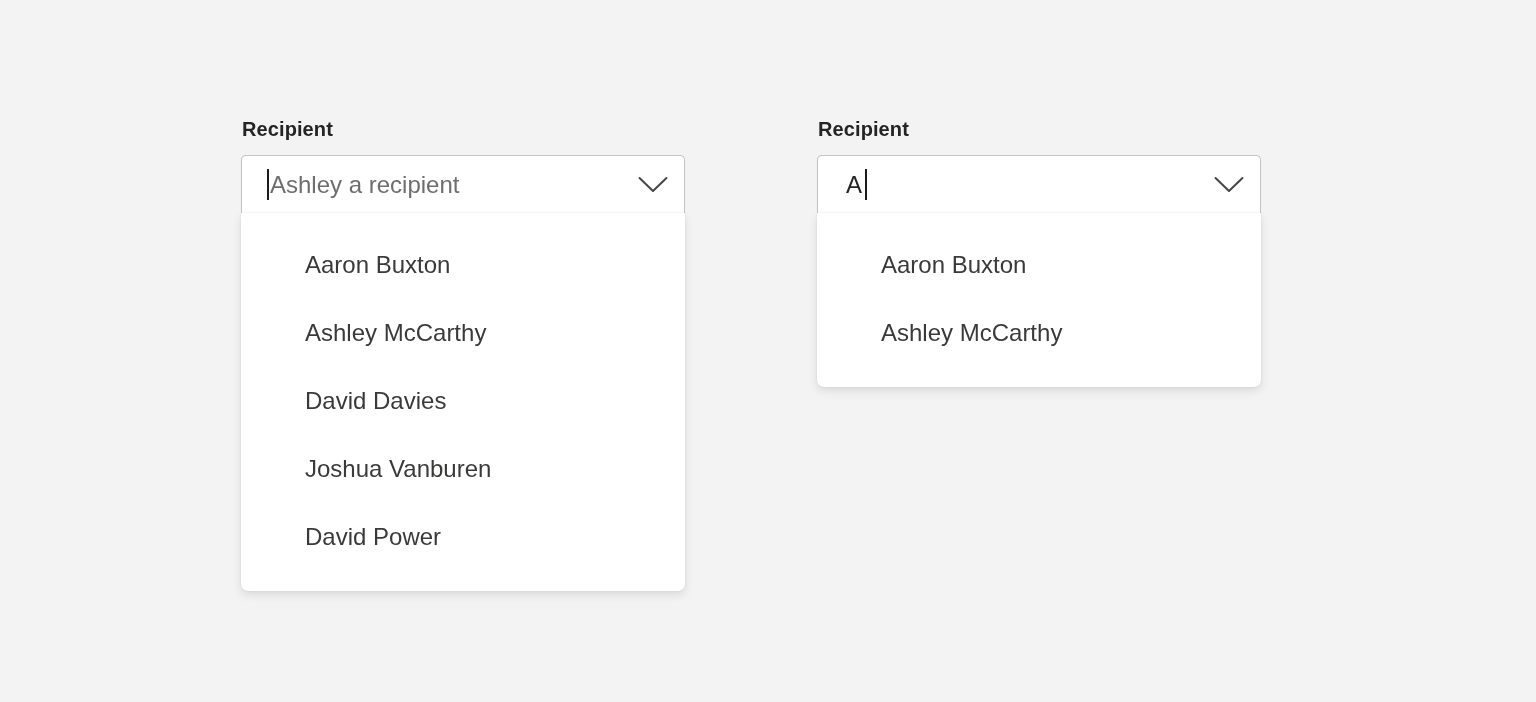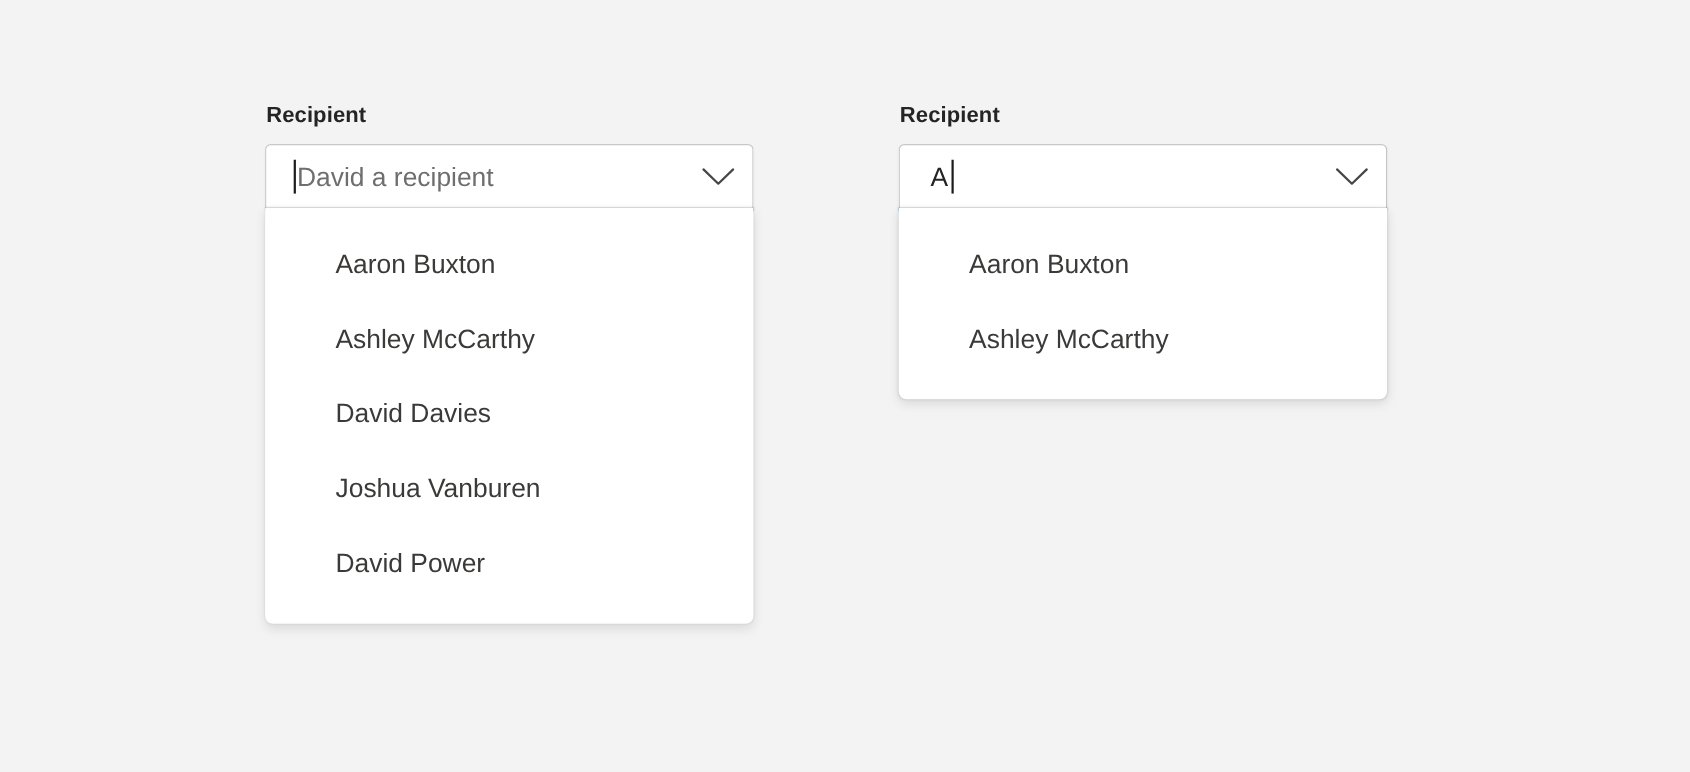--- a/index.html
+++ b/index.html
@@ -16,21 +16,21 @@
   }
 
   .stage {
     position: absolute;
     inset: 0;
   }
 
   
   .combo-group {
     position: absolute;
-    top: 92px;
+    top: 116px;
     width: 444px;
   }
   .combo-group.left  { left: 241px; }
   .combo-group.right { left: 817px; }
 
   .field-label {
     font-size: 20px;
     font-weight: bold;
     color: #242424;
     letter-spacing: 0.1px;
@@ -118,21 +118,21 @@
 </head>
 <body>
 
 <div class="stage">
 
   <div class="combo-group left">
 
     <div class="field-label">Recipient</div>
 
     <div class="combo-input-wrap">
-      <div class="combo-text"><span class="caret leading"></span><span>David a recipient</span></div>
+      <div class="combo-text"><span class="caret leading"></span><span>Ashley a recipient</span></div>
       <button class="chevron-btn">
         <span>
           <svg width="30" height="18" viewBox="0 0 30 18" fill="none">
             <path d="M1.5 2 L15 15 L28.5 2" stroke="#484644" stroke-width="2" stroke-linecap="round" stroke-linejoin="round"></path>
           </svg>
         </span>
       </button>
     </div>
 
     <div class="combo-listbox">

